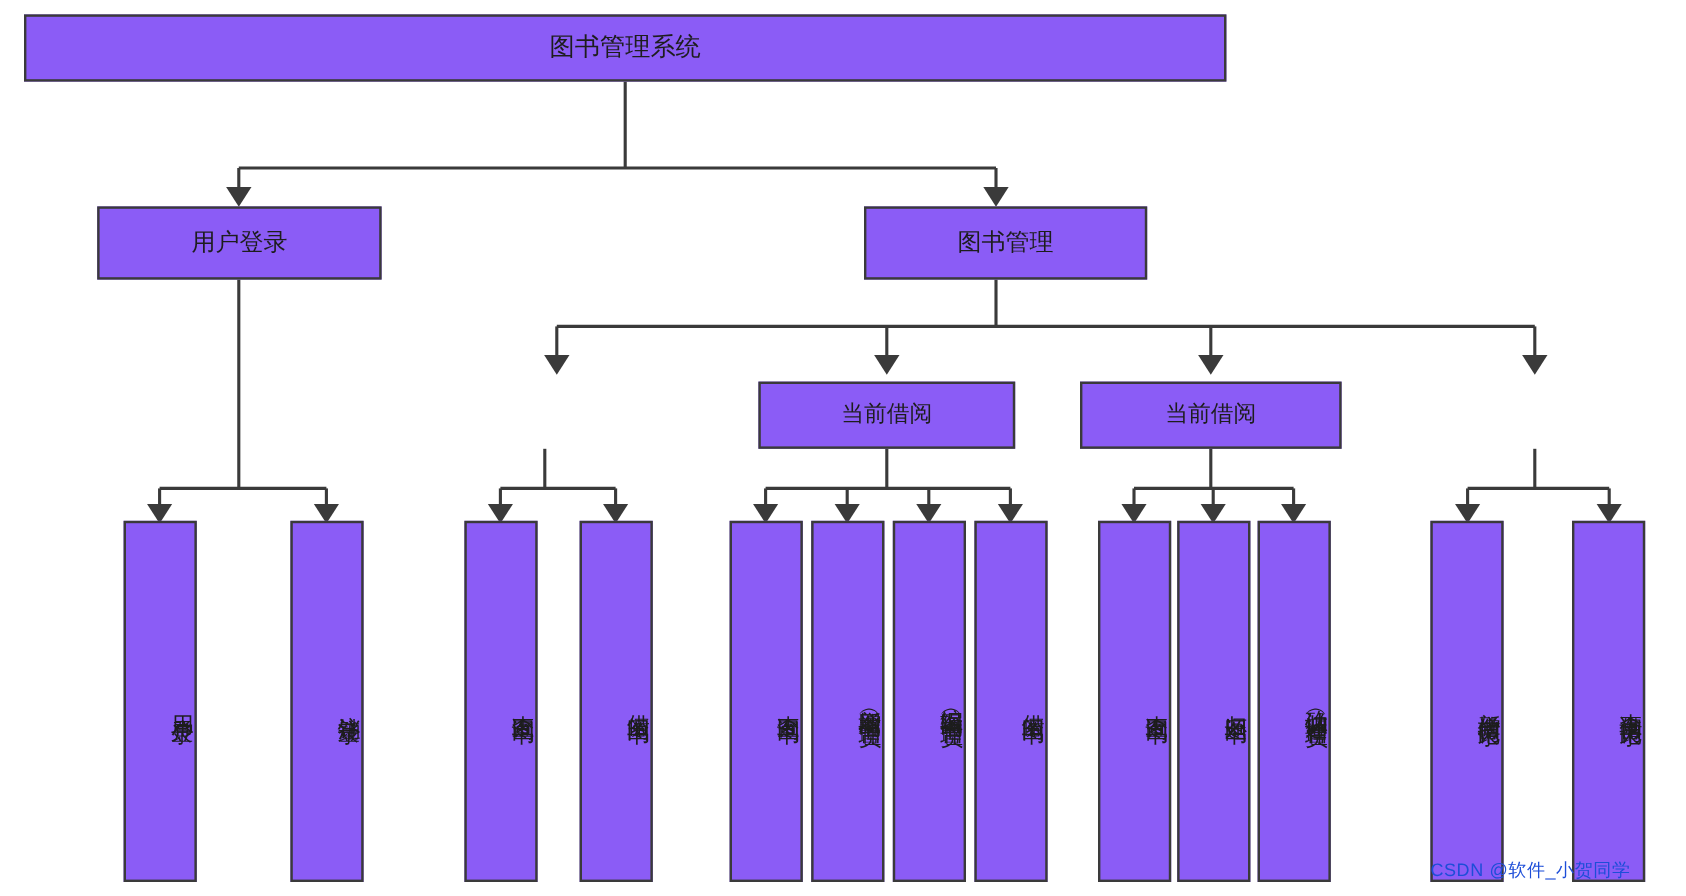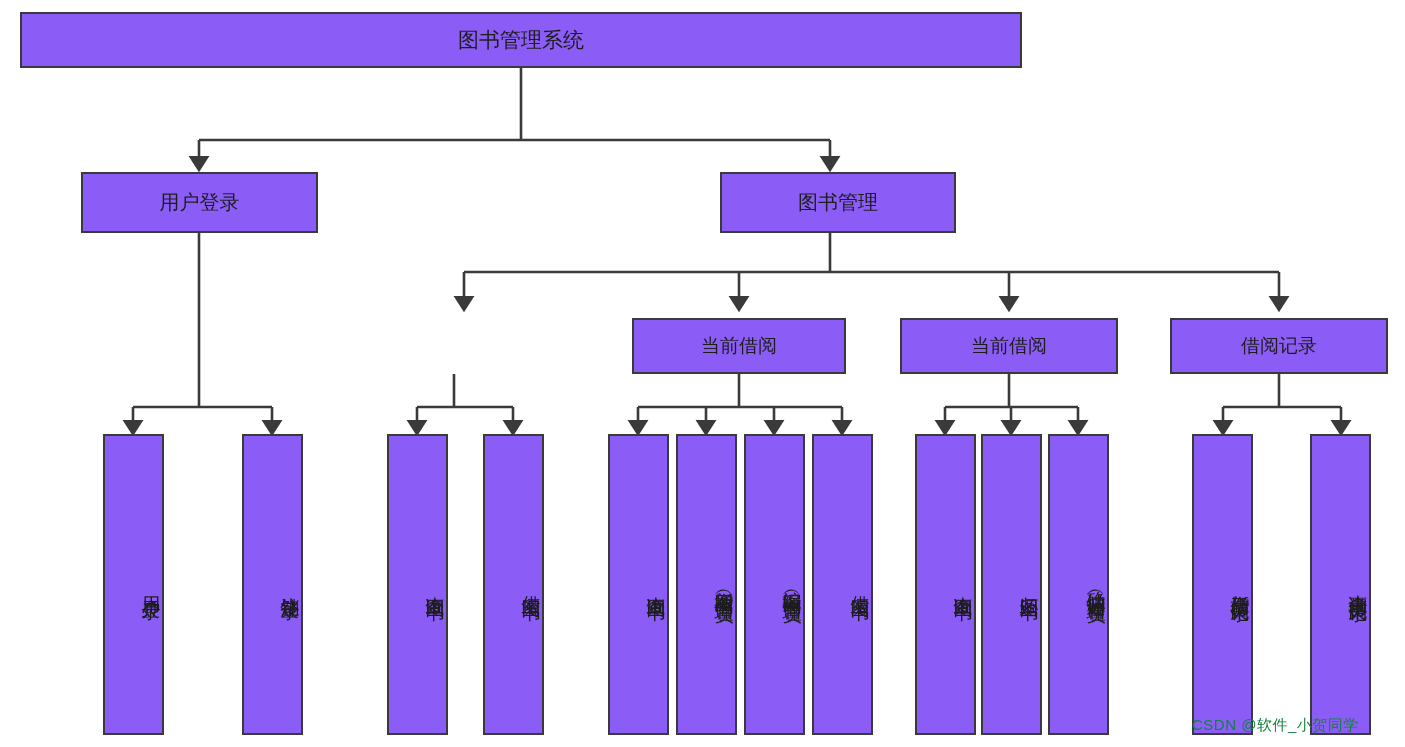--- a/index.html
+++ b/index.html
@@ -42,21 +42,21 @@
     text-orientation:upright;
     letter-spacing:2px;
     padding:10px 0;
     align-items:flex-start;
     justify-content:center;
     white-space:nowrap;
   }
   .watermark{
     position:absolute;
     font-size:15px;
-    color:#15803d;
+    color:#1d4ed8;
     letter-spacing:0.5px;
     white-space:nowrap;
     user-select:none;
   }
 </style>
 </head>
 <body>
 
 <div id="canvas">
 
@@ -121,23 +121,20 @@
   <div class="node l2" style="left:720px;top:172px;width:236px;height:61px;">
     <span>图书管理</span>
   </div>
 
   <div class="node l3" style="left:632px;top:318px;width:214px;height:56px;">
     <span>当前借阅</span>
   </div>
   <div class="node l3" style="left:900px;top:318px;width:218px;height:56px;">
     <span>当前借阅</span>
   </div>
-  <div class="node l3" style="left:1170px;top:318px;width:218px;height:56px;">
-    <span>借阅记录</span>
-  </div>
 
   <div class="node leaf" style="left:103px;top:434px;width:61px;height:301px;">
     <span>用户登录</span>
   </div>
   <div class="node leaf" style="left:242px;top:434px;width:61px;height:301px;">
     <span>注销登录</span>
   </div>
 
   <div class="node leaf" style="left:387px;top:434px;width:61px;height:301px;">
     <span>查询图书</span>

